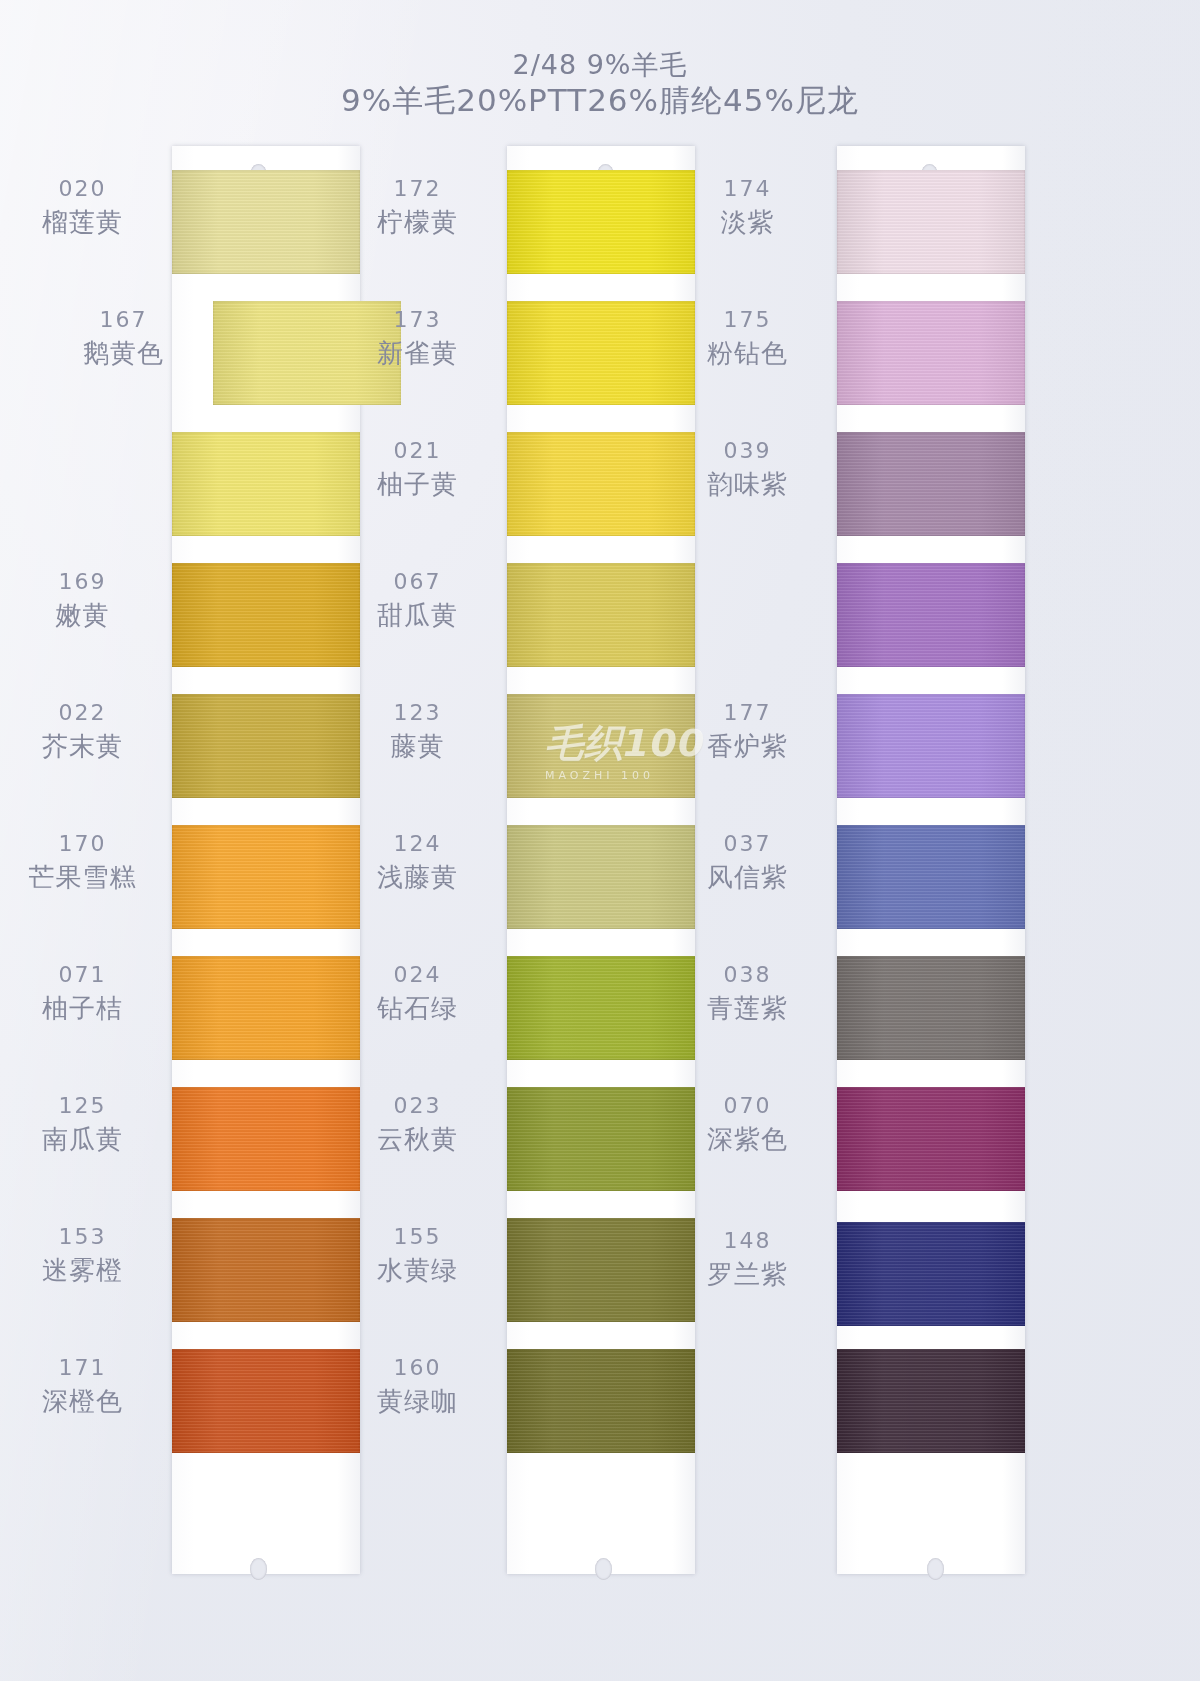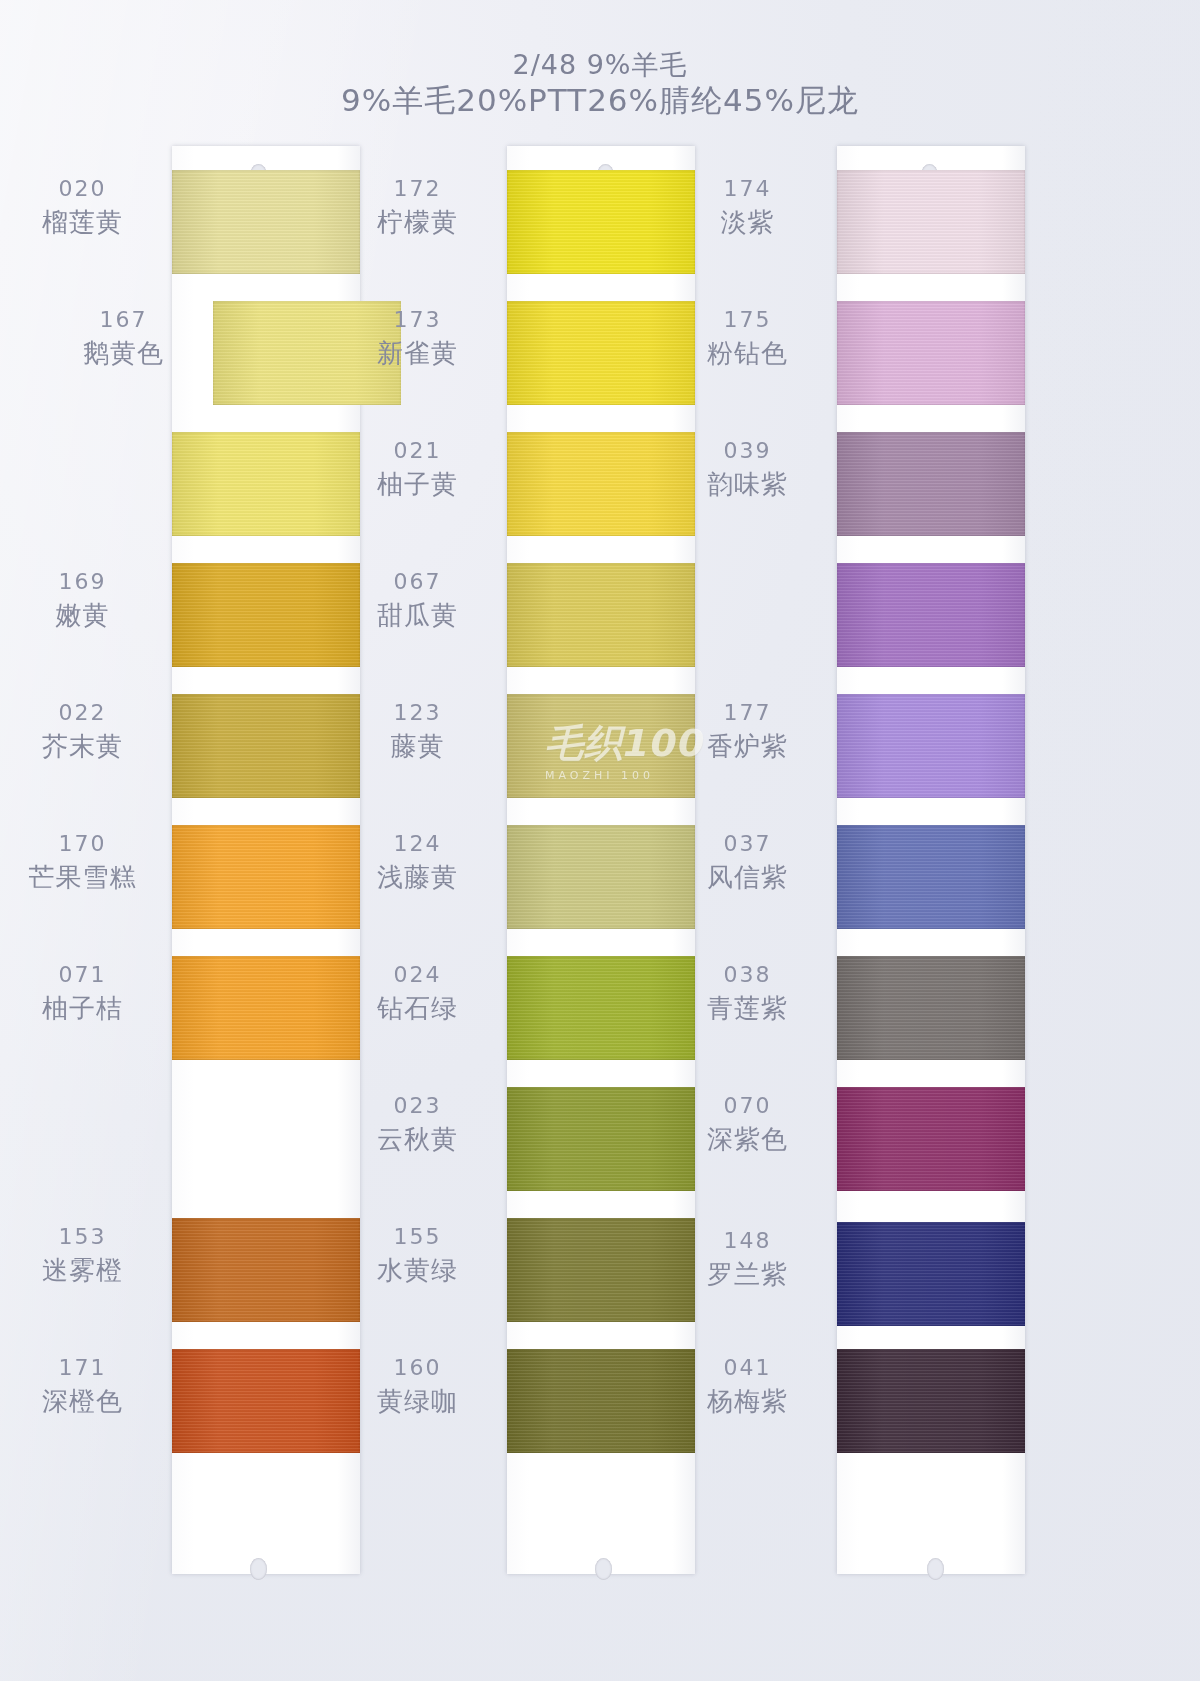--- a/index.html
+++ b/index.html
@@ -174,20 +174,27 @@
         </div>
         <div class="swatch" style="background: rgb(247, 166, 43);"></div>
       </div>
       <div class="row" style="top: 804px;">
         <div class="label">
           <div class="code">071</div>
           <div class="cname">柚子桔</div>
         </div>
         <div class="swatch" style="background: rgb(245, 162, 39);"></div>
       </div>
+      <div class="row" style="top: 935px;">
+        <div class="label">
+          <div class="code">125</div>
+          <div class="cname">南瓜黄</div>
+        </div>
+        <div class="swatch" style="background: rgb(237, 120, 33);"></div>
+      </div>
       <div class="row" style="top: 1066px;">
         <div class="label">
           <div class="code">153</div>
           <div class="cname">迷雾橙</div>
         </div>
         <div class="swatch" style="background: rgb(195, 106, 32);"></div>
       </div>
       <div class="row" style="top: 1197px;">
         <div class="label">
           <div class="code">171</div>
@@ -328,24 +335,20 @@
         <div class="swatch" style="background: rgb(141, 47, 104);"></div>
       </div>
       <div class="row" style="top: 1070px; text-decoration: underline;">
         <div class="label">
           <div class="code">148</div>
           <div class="cname">罗兰紫</div>
         </div>
         <div class="swatch" style="background: rgb(43, 46, 121);"></div>
       </div>
       <div class="row" style="top: 1197px;">
-        <div class="label">
-          <div class="code">041</div>
-          <div class="cname">杨梅紫</div>
-        </div>
         <div class="swatch" style="background: rgb(61, 42, 57);"></div>
       </div>
     </div>
   </div>
 
 <div class="watermark">
   <span>毛织100</span>
   <small>MAOZHI 100</small>
 </div>
 

